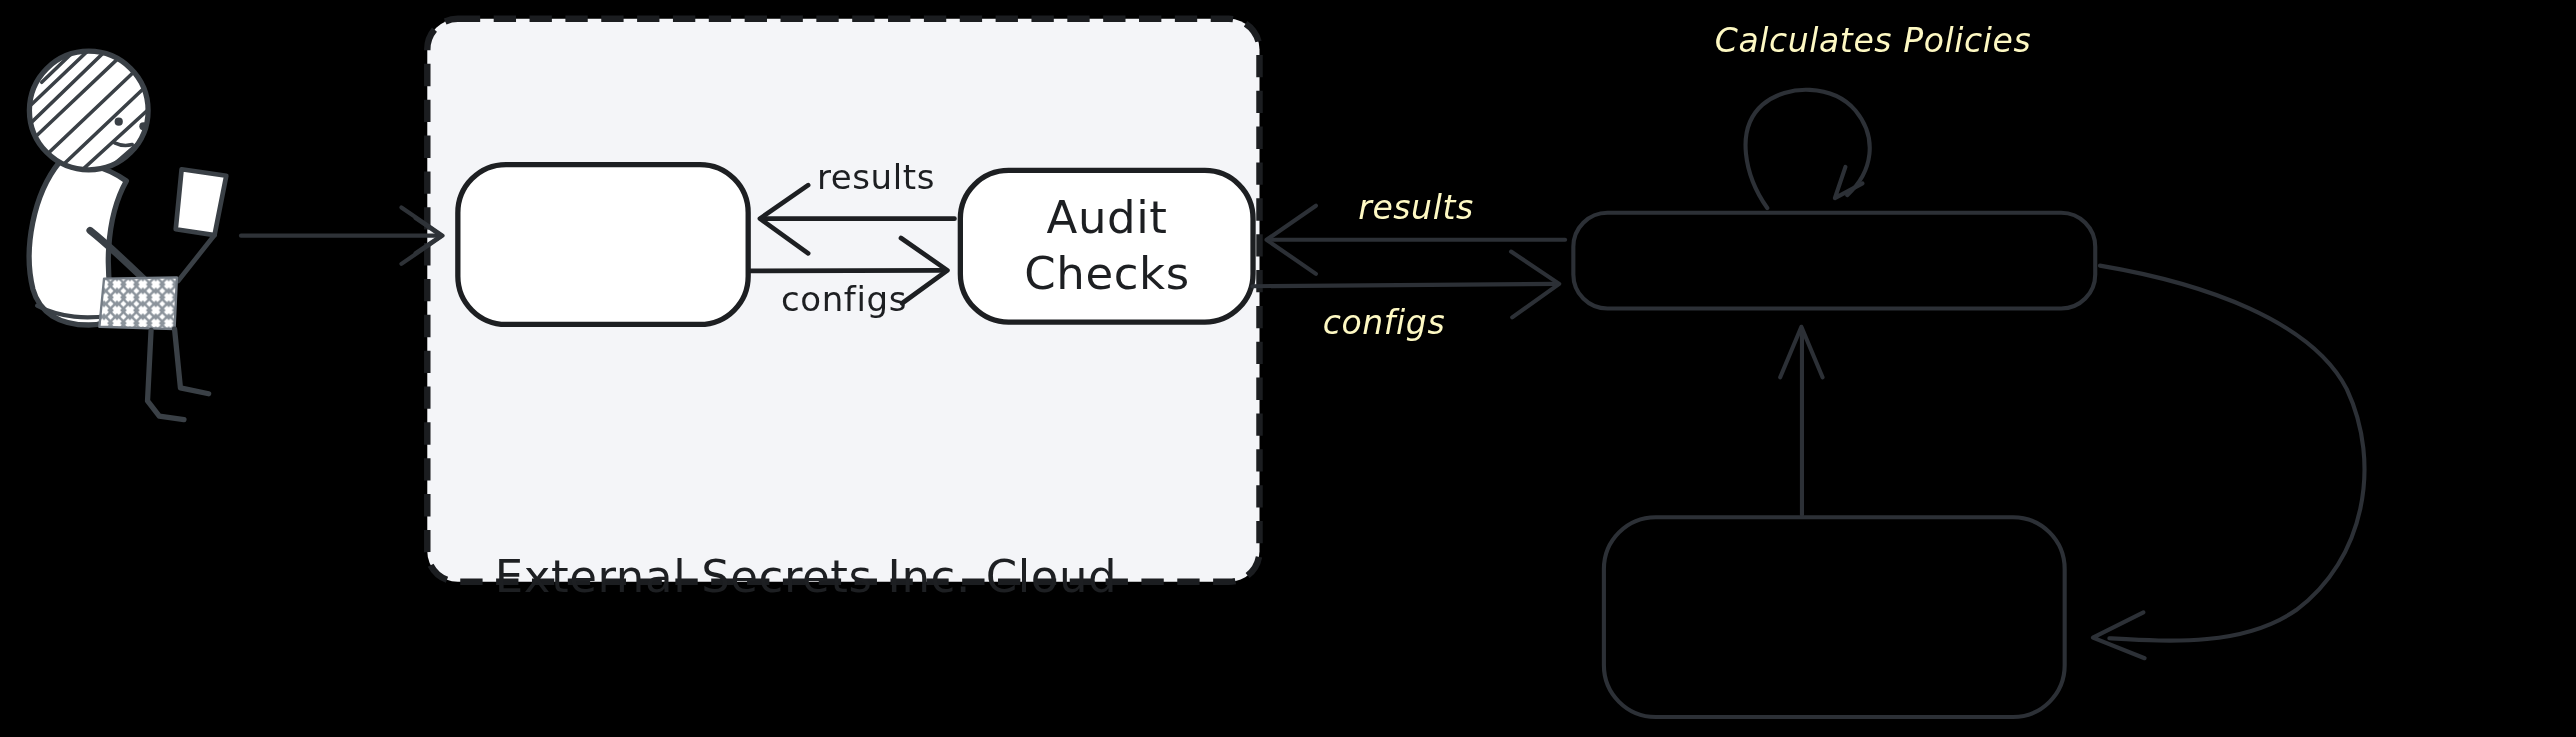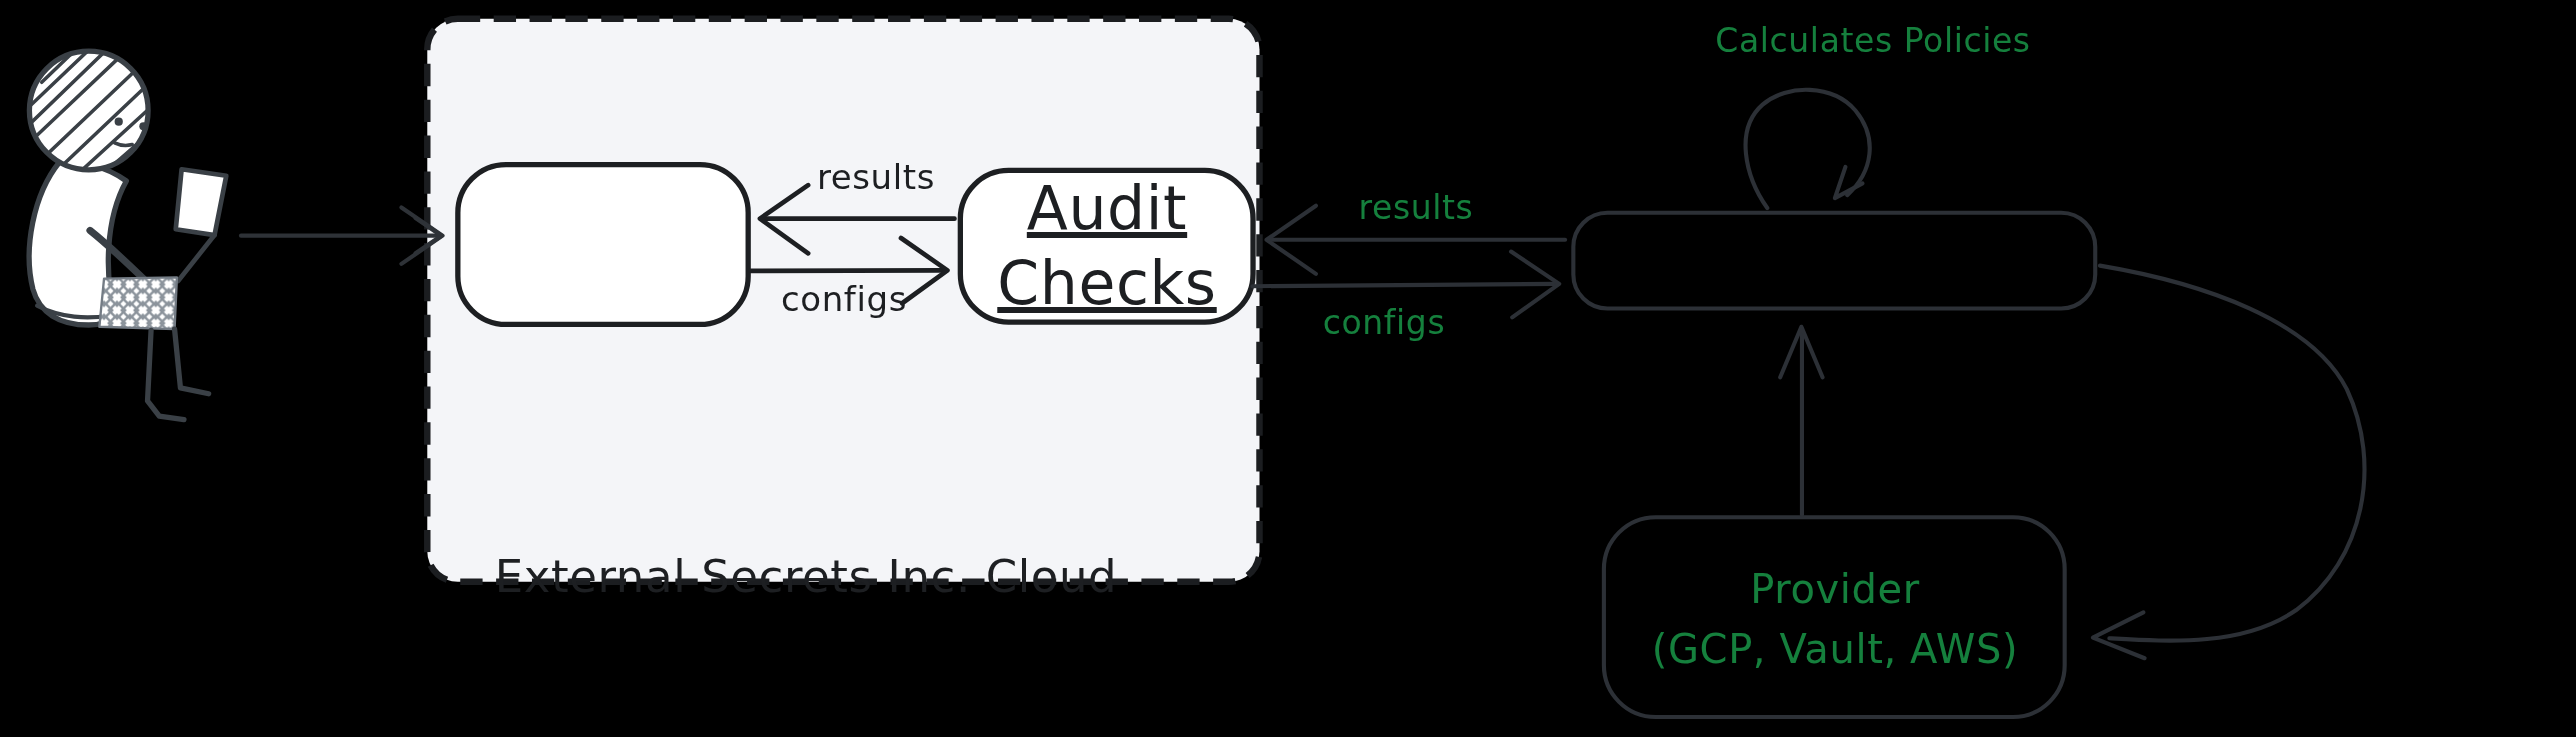--- a/index.html
+++ b/index.html
@@ -15,21 +15,21 @@
     position:absolute;
     transform:translate(-50%,-50%);
     white-space:nowrap;
     font-family:"DejaVu Sans",sans-serif;
     letter-spacing:0.6px;
     line-height:1.25;
     text-align:center;
     user-select:none;
   }
   .ink{color:#1d1f22;}
-  .muted{color:#15803d;}
+  .muted{color:#fef9c3;font-style:italic;}
   .two-line span{display:block;}
 </style>
 </head>
 <body>
 
 <div id="canvas">
 
   <svg id="scene" width="2576" height="737" viewBox="0 0 4381 1254">
     <defs>
       <clipPath id="headClip">
@@ -125,39 +125,35 @@
       </g>
 
       <g>
         <path d="M3572,452 C 3750,482 3932,546 3992,662 C 4052,790 4022,952 3906,1038 C 3816,1100 3692,1092 3588,1086"></path>
         <path d="M3646,1042 L3560,1085 L3648,1120"></path>
       </g>
     </g>
   </svg>
 
 
-  <div class="lbl ink two-line" style="left:1107px;top:246px;font-size:60px;text-decoration:underline;">
+  <div class="lbl ink two-line" style="left:1107px;top:246px;font-size:45px;">
     <span>Audit</span>
     <span>Checks</span>
   </div>
 
   <div class="lbl ink" style="left:876px;top:177px;font-size:34px;">results</div>
 
   <div class="lbl ink" style="left:844px;top:299px;font-size:34px;">configs</div>
 
   <div class="lbl ink" style="left:806px;top:549px;font-size:45px;margin-top:28px;">External Secrets Inc. Cloud</div>
 
   <div class="lbl muted" style="left:1416px;top:208px;font-size:33px;">results</div>
 
   <div class="lbl muted" style="left:1384px;top:323px;font-size:33px;">configs</div>
 
 
   <div class="lbl muted" style="left:1873px;top:41px;font-size:33px;">Calculates Policies</div>
 
 
 
-  <div class="lbl muted two-line" style="left:1835px;top:619px;font-size:40px;line-height:1.5;">
-    <span>Provider</span>
-    <span>(GCP, Vault, AWS)</span>
-  </div>
 
 </div>
 
 
 </body></html>

